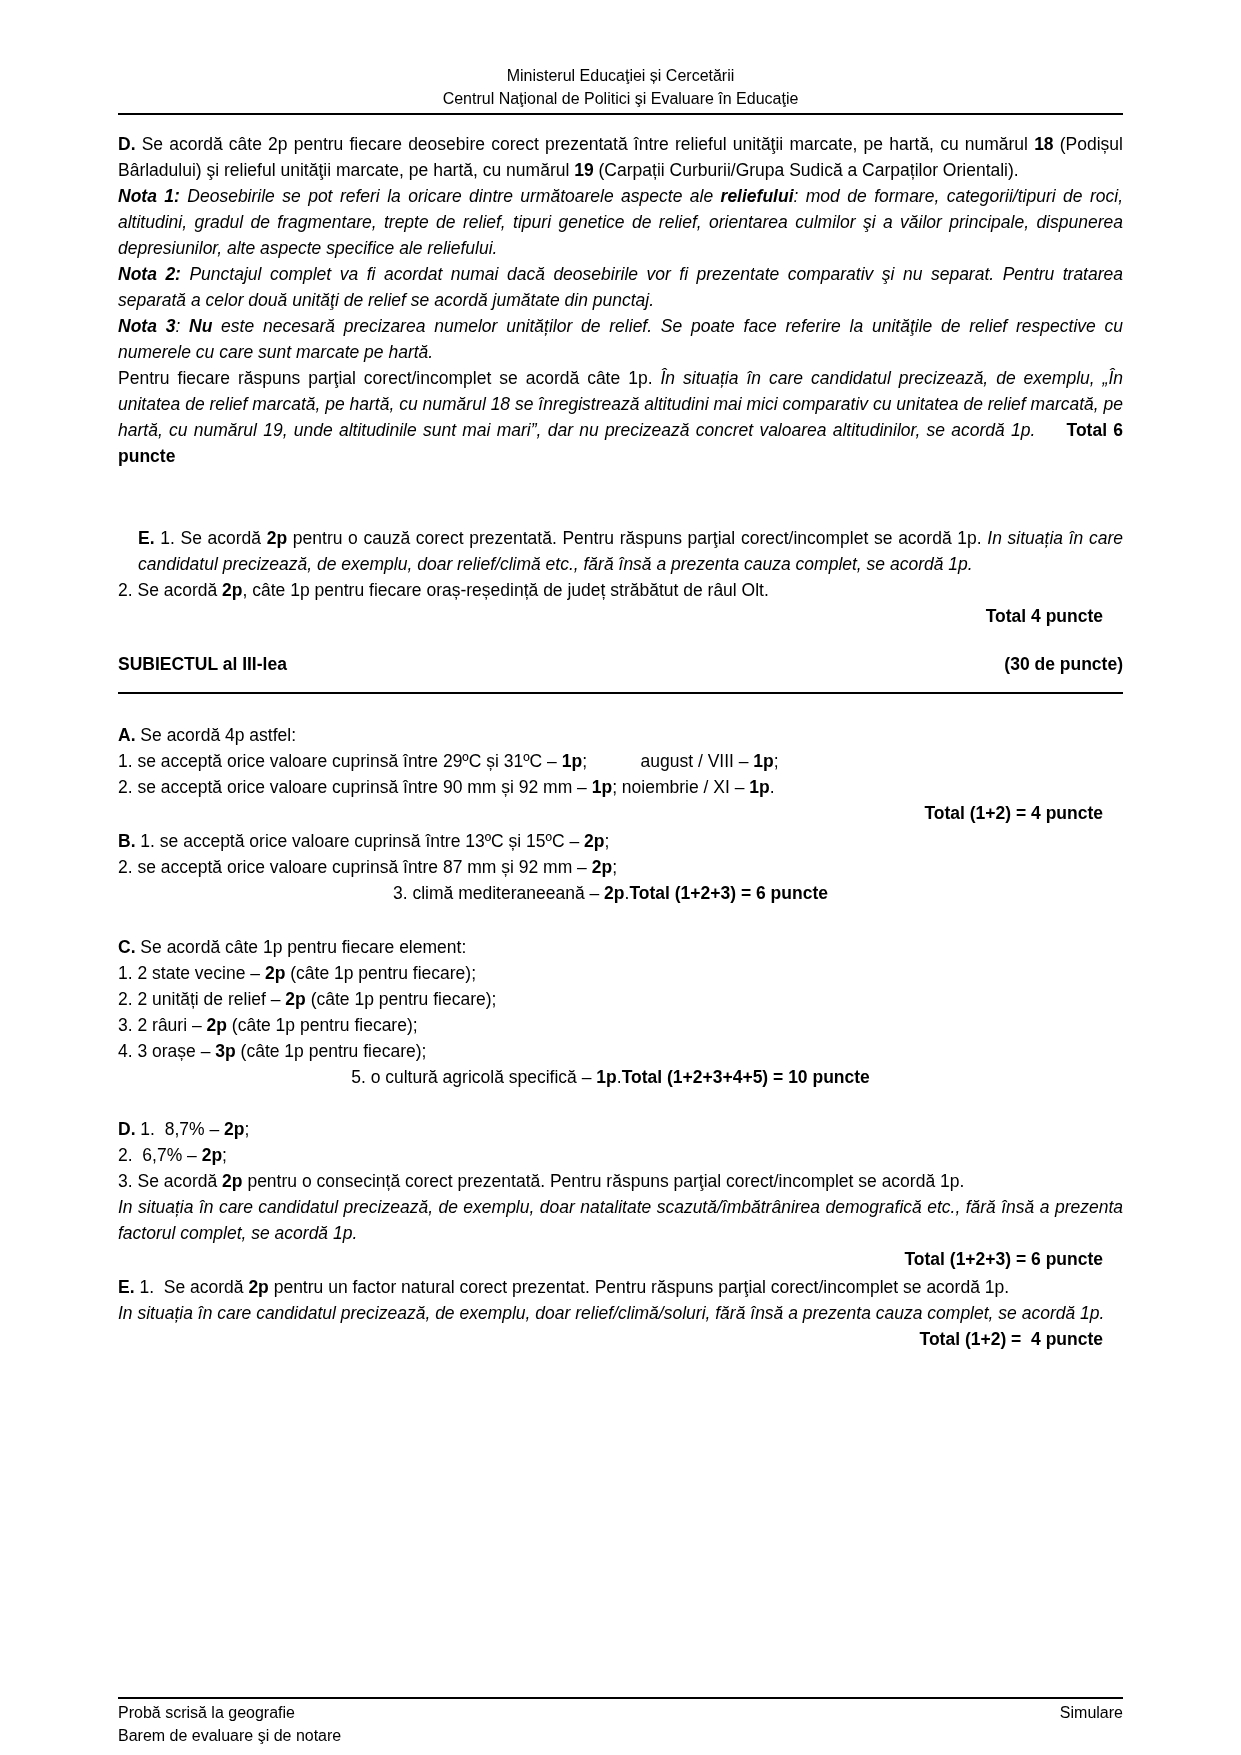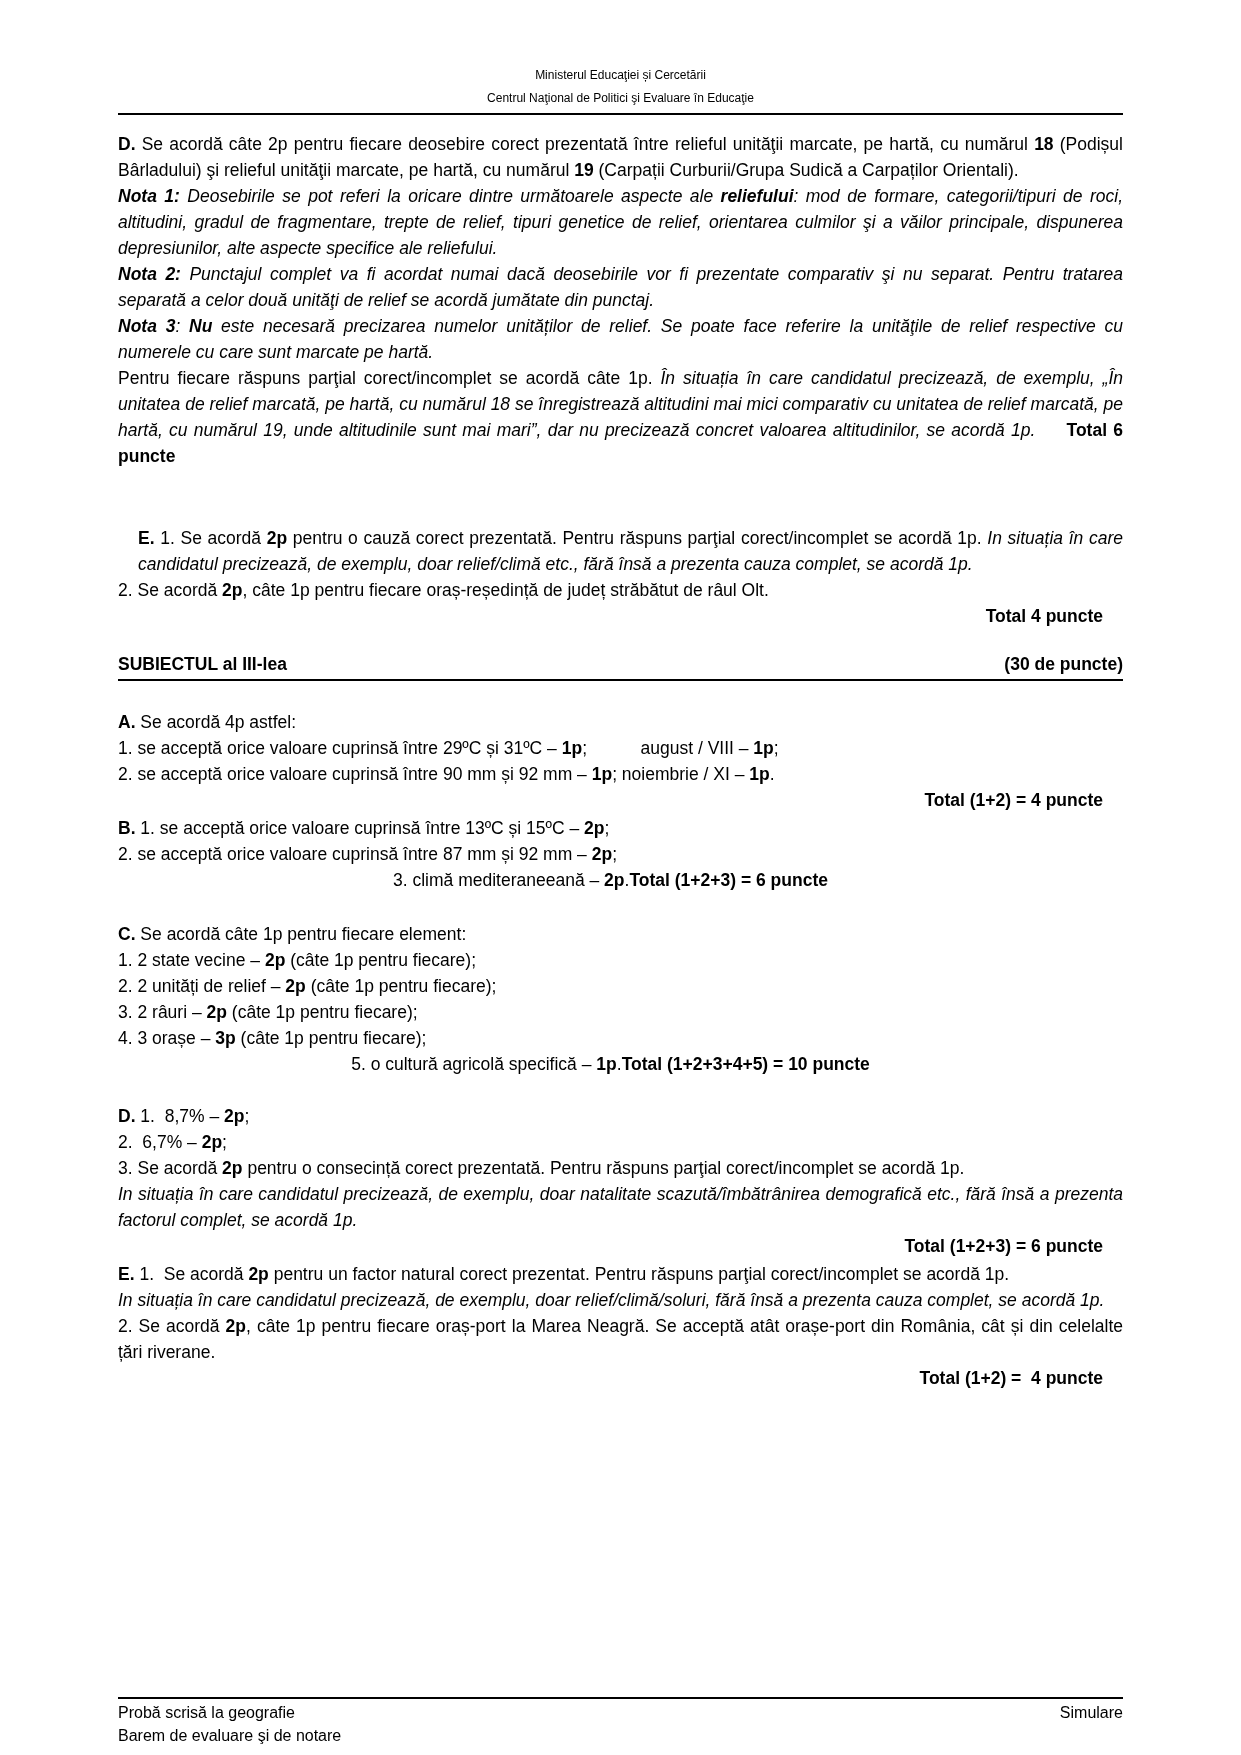--- a/index.html
+++ b/index.html
@@ -13,25 +13,25 @@
     overflow:hidden;
   }
   .margins{padding:0 118px;}
   p{margin:0;}
   .b{font-weight:bold;}
   .i{font-style:italic;}
   .just{text-align:justify;}
   .total-line{text-align:right;font-weight:bold;padding-right:20px;}
   .row{display:flex;justify-content:center;align-items:baseline;}
   .row .total{font-weight:bold;padding-right:20px;white-space:nowrap;}
-  .header{margin-top:64px;text-align:center;font-size:12px;line-height:23px;}
+  .header{margin-top:64px;text-align:center;font-size:16px;line-height:23px;}
   .header-rule{border:none;border-top:2px solid #000;margin:3px 0 0 0;}
   .heading{
     display:flex;justify-content:space-between;align-items:baseline;
-    font-weight:bold;border-bottom:2px solid #000;padding-bottom:2px;
+    font-weight:bold;border-bottom:2px solid #000;padding-bottom:15px;
     margin-top:22px;
   }
   .mt16{margin-top:16px;}
   .mt56{margin-top:56px;margin-left:20px;}
   .mt28{margin-top:28px;}
   .mt26{margin-top:26px;}
   .mt2{margin-top:2px;}
   .footer{
     position:absolute;left:118px;right:118px;top:1697px;
     font-size:16px;line-height:23px;
@@ -90,21 +90,20 @@
     </div>
 
     <p class="mt26"><span class="b">D.</span><span> 1.&nbsp;&nbsp;8,7% – </span><span class="b">2p</span><span>;</span></p>
     <p><span>2.&nbsp;&nbsp;6,7% – </span><span class="b">2p</span><span>;</span></p>
     <p class="just"><span>3. Se acordă </span><span class="b">2p</span><span> pentru o consecință corect prezentată. Pentru răspuns parţial corect/incomplet se acordă 1p.</span></p>
     <p class="just"><span class="i">In situația în care candidatul precizează, de exemplu, doar natalitate scazută/îmbătrânirea demografică etc., fără însă a prezenta factorul complet, se acordă 1p.</span></p>
     <p class="total-line">Total (1+2+3) = 6 puncte</p>
 
     <p class="just mt2"><span class="b">E.</span><span> 1.&nbsp;&nbsp;Se acordă </span><span class="b">2p</span><span> pentru un factor natural corect prezentat. Pentru răspuns parţial corect/incomplet se acordă 1p.</span></p>
     <p class="just"><span class="i">In situația în care candidatul precizează, de exemplu, doar relief/climă/soluri, fără însă a prezenta cauza complet, se acordă 1p.</span></p>
-    <p class="just"><span>2. Se acordă </span><span class="b">2p</span><span>, câte 1p pentru fiecare oraș-port la Marea Neagră. Se acceptă atât orașe-port din România, cât și din celelalte țări riverane.</span></p>
     <p class="total-line">Total (1+2) = &nbsp;4 puncte</p>
   </div>
 
   <div class="footer">
     <hr class="footer-rule">
     <div class="footer-row">
       <span>Probă scrisă la geografie</span>
       <span>Simulare</span>
     </div>
     <div>Barem de evaluare şi de notare</div>

